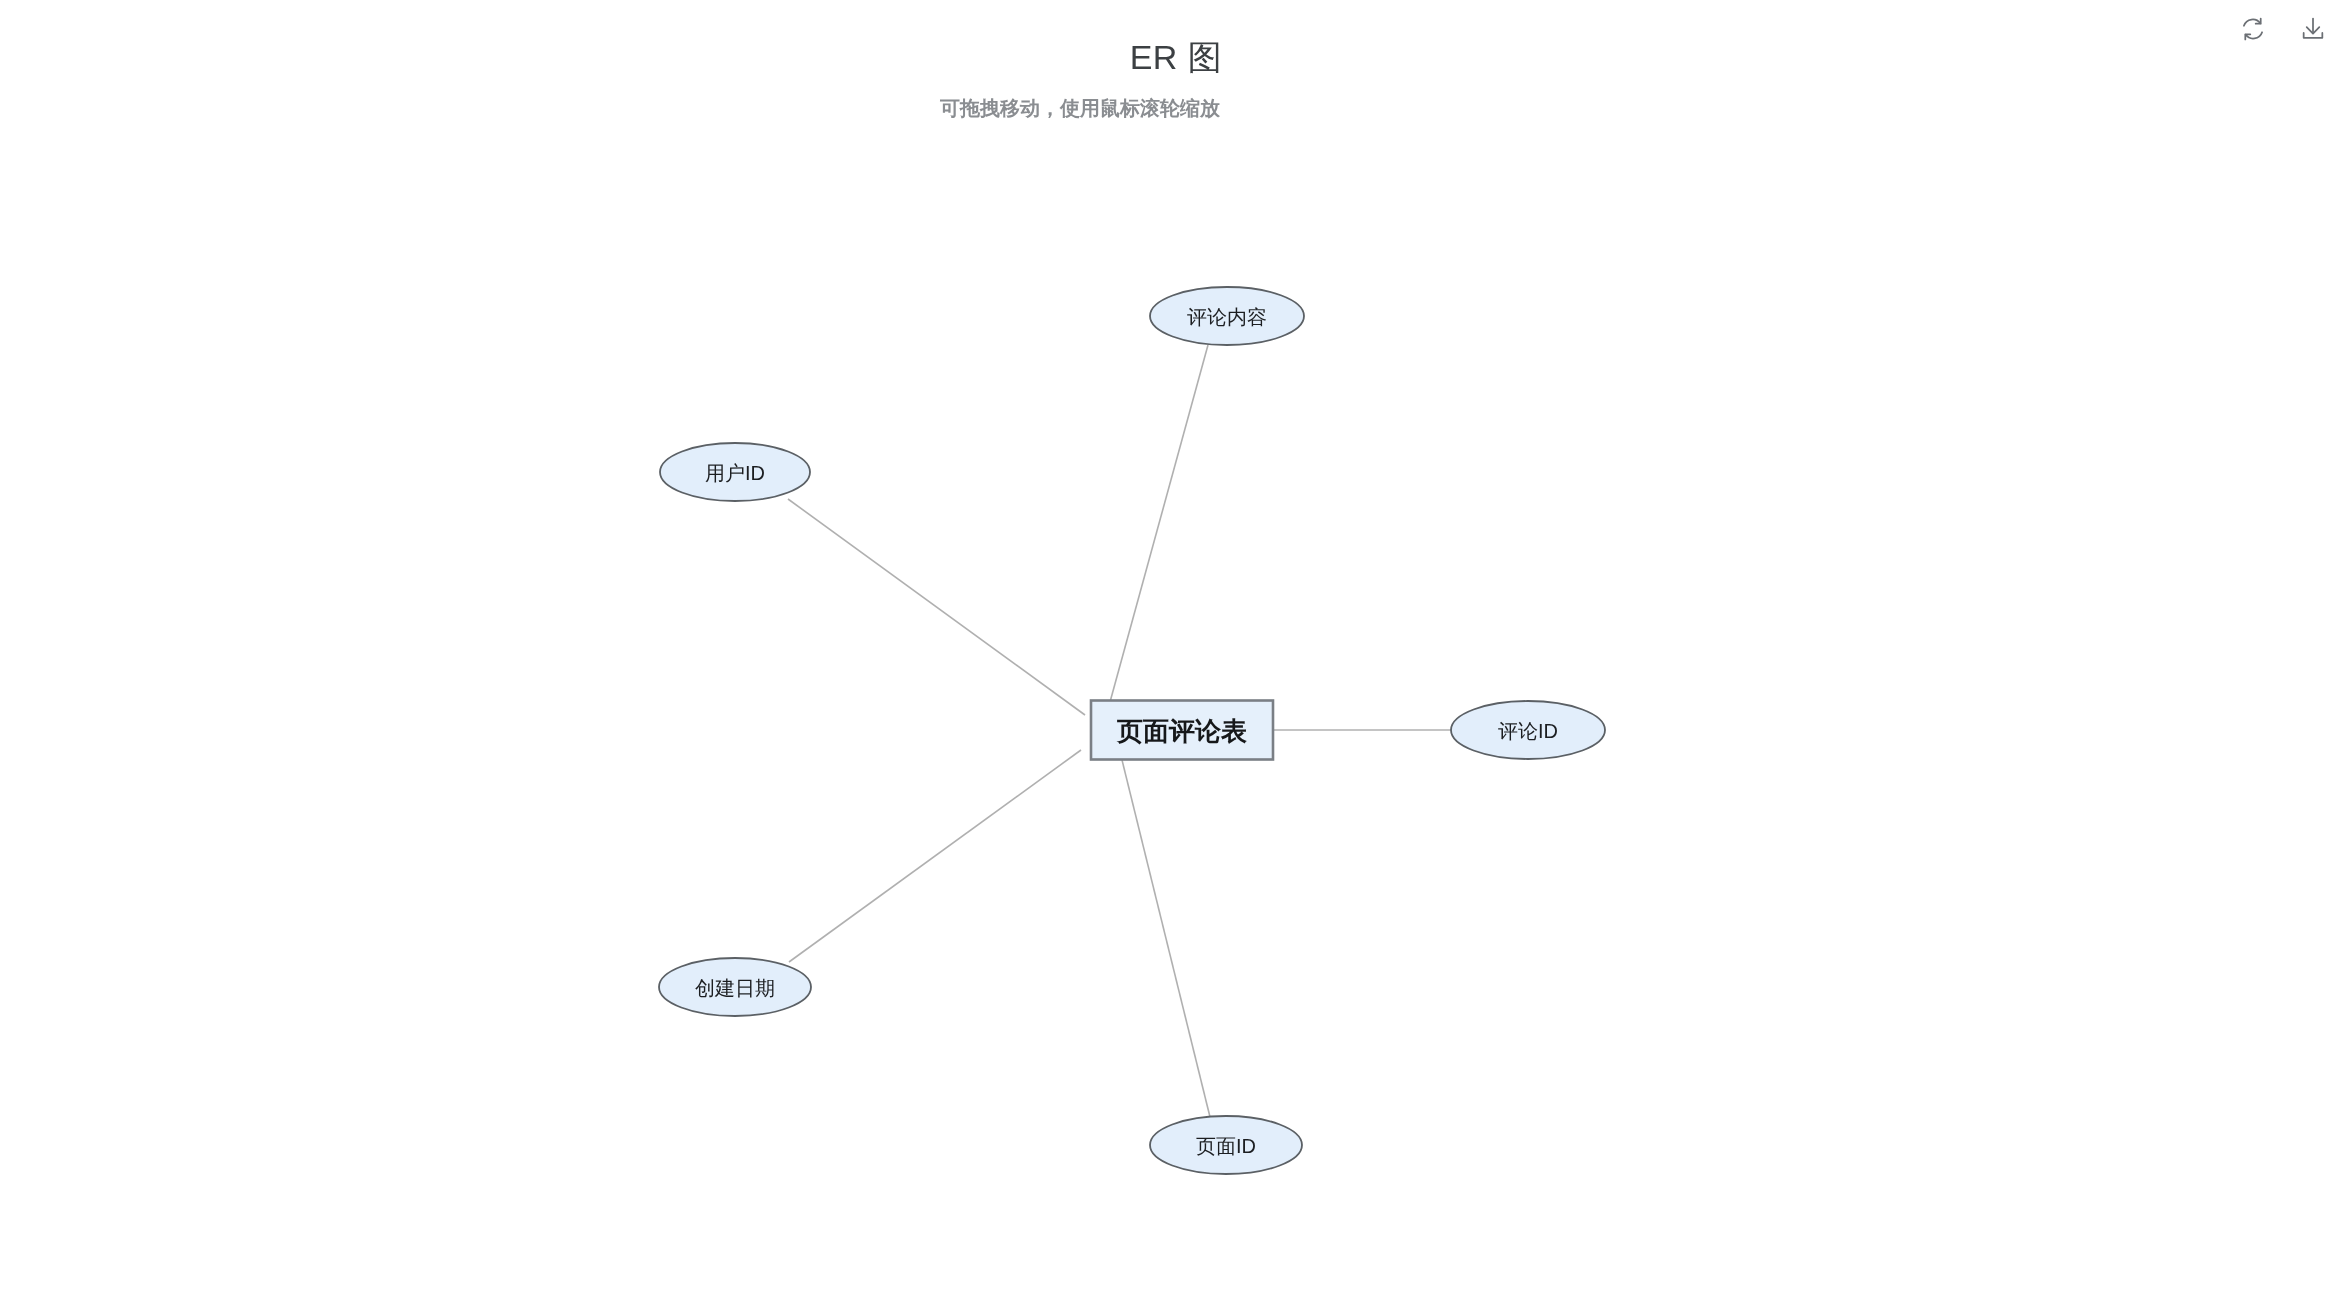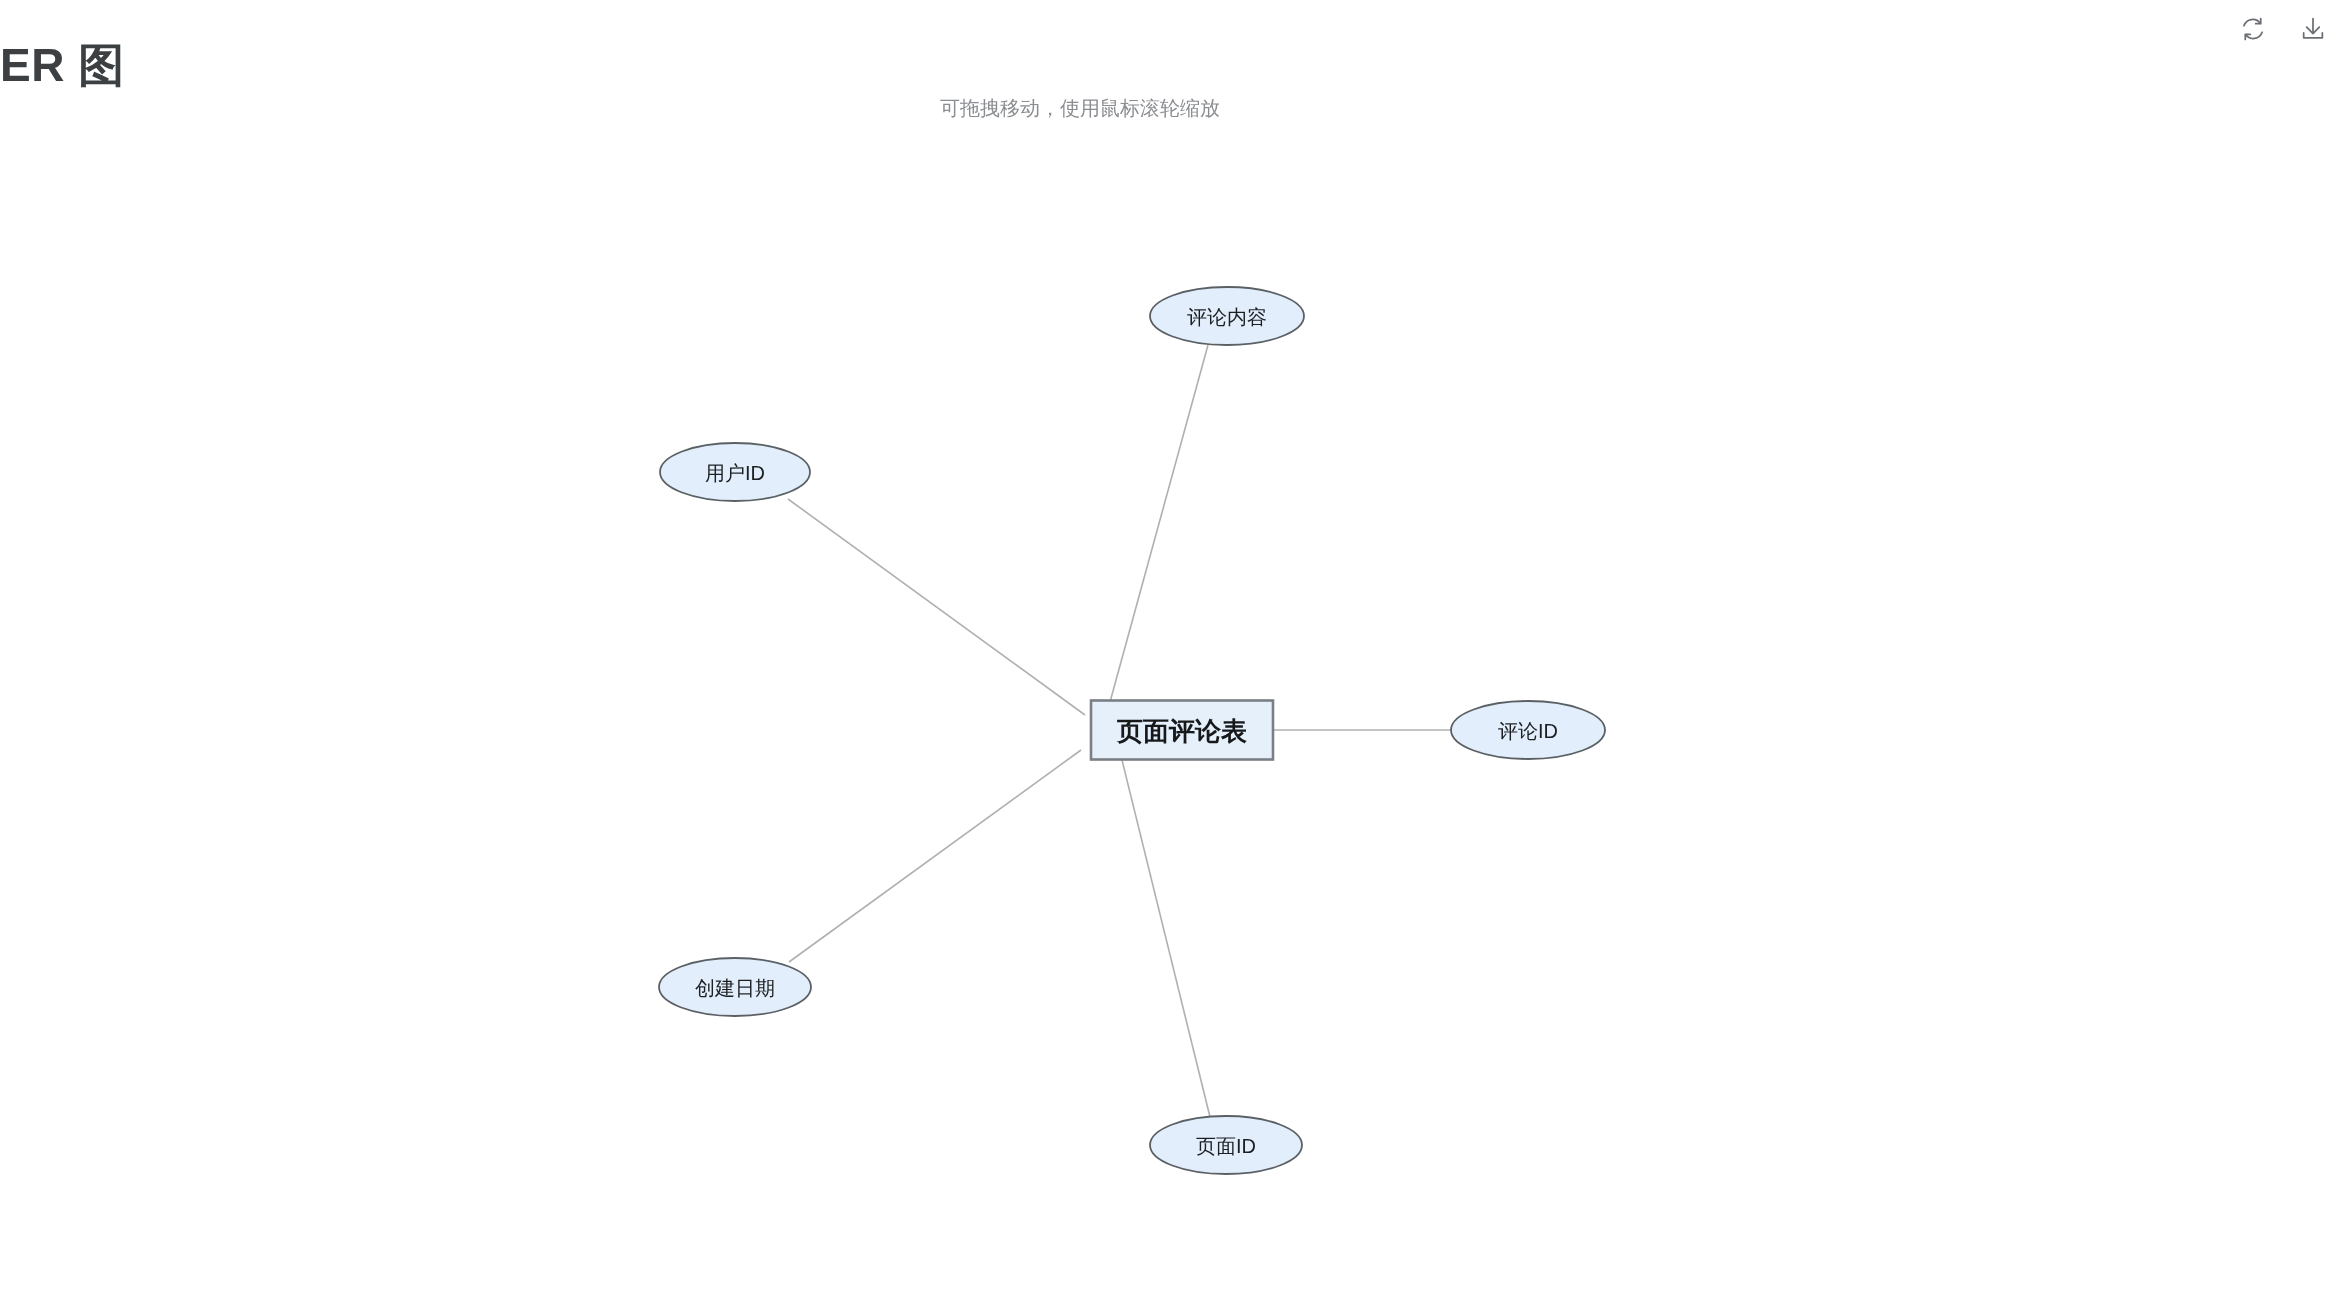--- a/index.html
+++ b/index.html
@@ -28,34 +28,35 @@
     width: 2352px;
     height: 150px;
     pointer-events: none;
   }
 
   .page-title {
     position: absolute;
     top: 35px;
     left: 0;
     width: 2352px;
-    font-size: 46px;
-    font-weight: bold;
+    text-align: center;
+    font-size: 34px;
+    font-weight: normal;
     color: #3c4043;
     letter-spacing: 0.5px;
   }
 
   .page-subtitle {
     position: absolute;
     top: 95px;
     left: 0;
     width: 2160px;
     text-align: center;
     font-size: 20px;
-    font-weight: normal;
+    font-weight: bold;
     color: #8a8d91;
   }
 
   
   .toolbar {
     position: absolute;
     top: 12px;
     right: 22px;
     display: flex;
     align-items: center;

